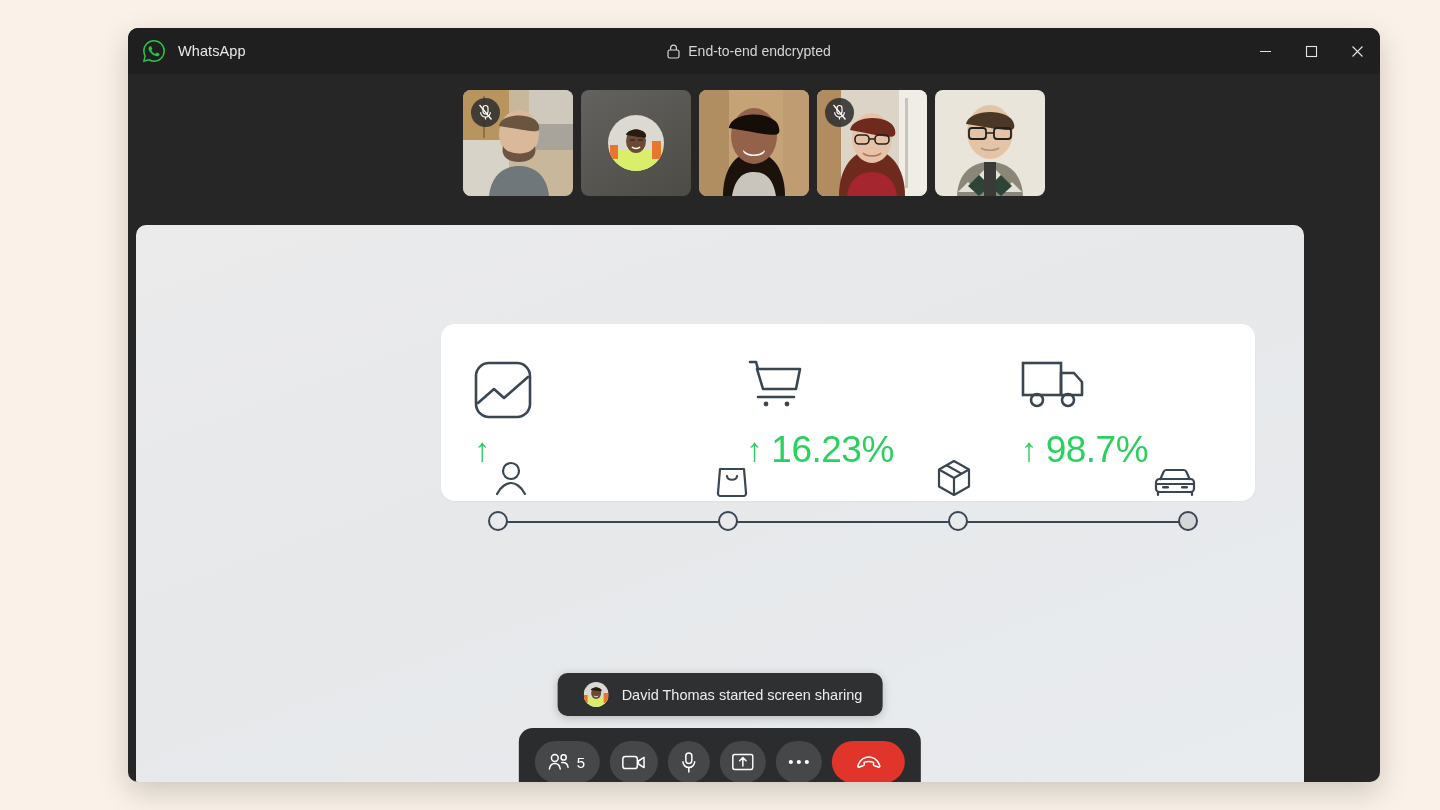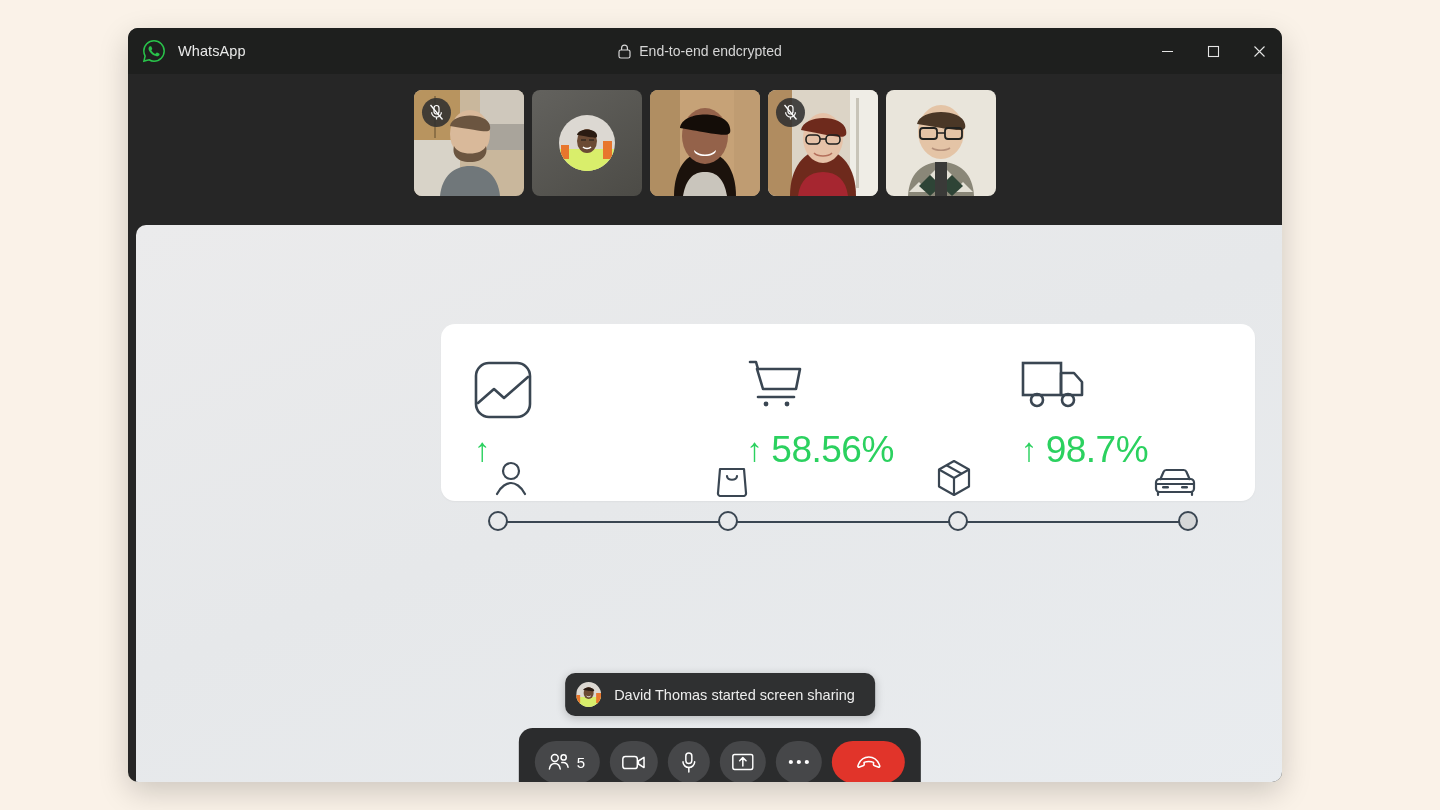--- a/index.html
+++ b/index.html
@@ -7,21 +7,21 @@
     width: 1440px; height: 810px;
     background: #FAF2E8;
     font-family: "Liberation Sans", sans-serif;
     overflow: hidden;
   }
 
   
   .app-window {
     position: absolute;
     left: 128px; top: 28px;
-    width: 1154px; height: 754px;
+    width: 1252px; height: 754px;
     background: #262626;
     border-radius: 10px;
     box-shadow: 0 10px 30px rgba(0,0,0,0.18);
     overflow: hidden;
   }
 
   
   .titlebar {
     position: relative;
     height: 46px;
@@ -154,21 +154,21 @@
   .dot.filled { background: #D5D7D8; }
 
   
   .toast {
     position: absolute;
     left: 50%; transform: translateX(-50%);
     top: 448px;
     display: flex; align-items: center; gap: 13px;
     background: #2F3031;
     border-radius: 10px;
-    padding: 9px 20px 9px 11px;
+    padding: 9px 20px 9px 26px;
     box-shadow: 0 2px 10px rgba(0,0,0,.22);
   }
   .toast-avatar {
     width: 25px; height: 25px; border-radius: 50%;
     overflow: hidden; flex: none;
   }
   .toast-text { color: #EDEDED; font-size: 14.5px; white-space: nowrap; }
 
   
   .control-bar {
@@ -366,21 +366,21 @@
           <svg width="60" height="58" viewBox="0 0 60 58" fill="none">
             <path d="M4 5h6l2 7" stroke="#3A4652" stroke-width="2.6" stroke-linecap="round" stroke-linejoin="round"></path>
             <path d="M11 12h43l-4 20H17z" stroke="#3A4652" stroke-width="2.6" stroke-linejoin="round"></path>
             <path d="M12 40h36" stroke="#3A4652" stroke-width="2.6" stroke-linecap="round"></path>
             <circle cx="20" cy="47" r="2.4" fill="#3A4652"></circle>
             <circle cx="41" cy="47" r="2.4" fill="#3A4652"></circle>
           </svg>
         </div>
         <div class="metric-value">
           <span class="arrow">↑</span>
-          <span>58.56%</span>
+          <span>16.23%</span>
         </div>
       </div>
 
       <div class="metric">
         <div class="metric-icon">
           <svg width="70" height="56" viewBox="0 0 70 56" fill="none">
             <rect x="2" y="5" width="38" height="32" stroke="#3A4652" stroke-width="2.6"></rect>
             <path d="M40 15h13l8 9v13H40z" stroke="#3A4652" stroke-width="2.6" stroke-linejoin="round"></path>
             <circle cx="16" cy="42" r="6" stroke="#3A4652" stroke-width="2.6"></circle>
             <circle cx="47" cy="42" r="6" stroke="#3A4652" stroke-width="2.6"></circle>

